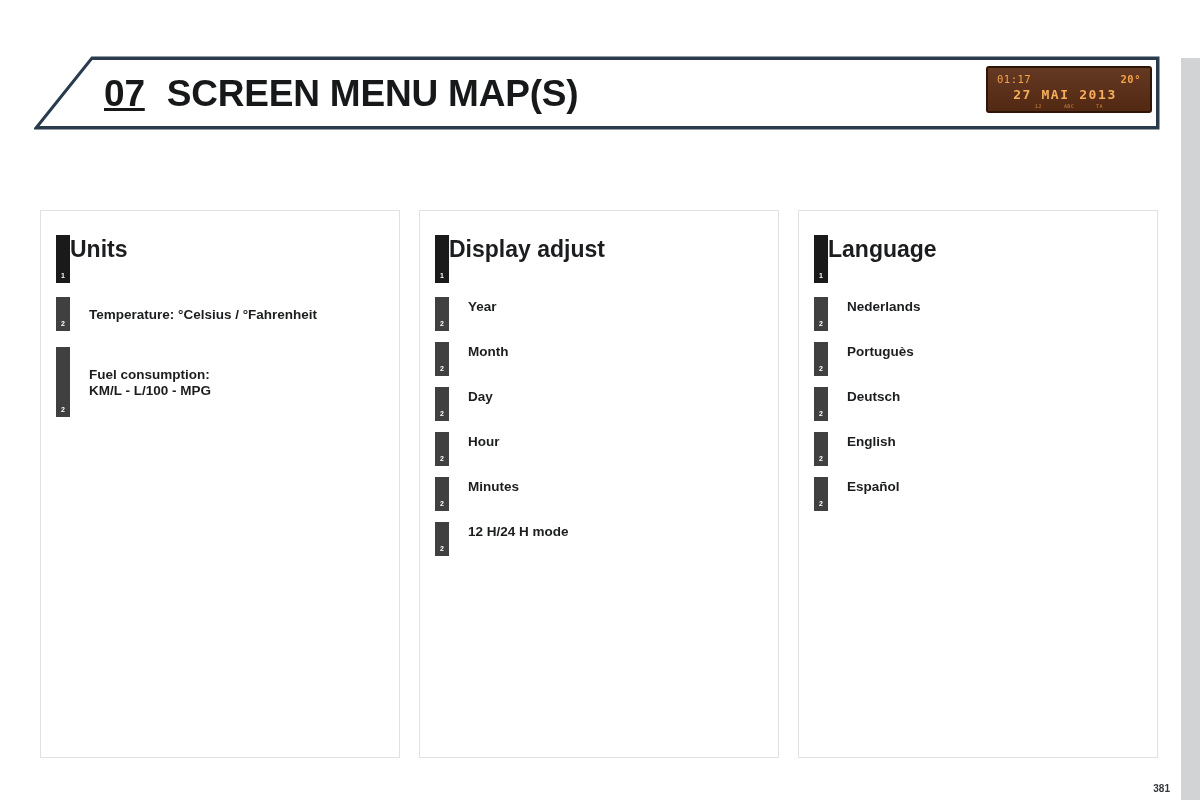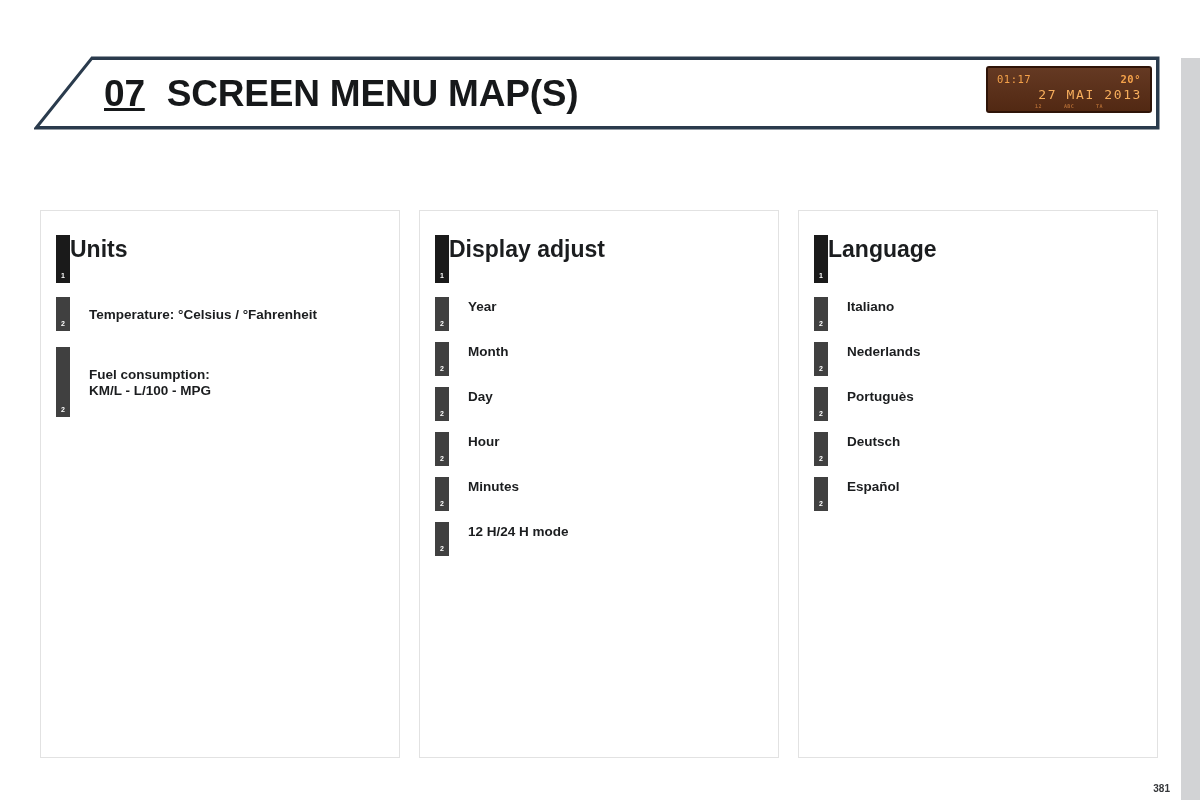--- a/index.html
+++ b/index.html
@@ -108,23 +108,23 @@
     font-size: 10.5px;
     font-weight: bold;
     color: #f5a24a;
     letter-spacing: 0.5px;
   }
   .lcd-date {
     position: absolute;
     left: 0;
     right: 8px;
     top: 19px;
-    text-align: right;
+    text-align: center;
     font-size: 13px;
-    font-weight: normal;
+    font-weight: bold;
     color: #f7ae5c;
     letter-spacing: 1.6px;
   }
   .lcd-substrip {
     position: absolute;
     left: 0;
     right: 0;
     top: 35px;
     display: flex;
     justify-content: center;
@@ -332,39 +332,39 @@
         <div class="panel-heading-row">
           <div class="level-marker level-1">
             <span class="marker-num">1</span>
           </div>
           <div class="panel-heading-label">Language</div>
         </div>
         <div class="panel-item-row">
           <div class="level-marker level-2">
             <span class="marker-num">2</span>
           </div>
-          <div class="panel-item-label">Italiano</div>
-        </div>
-        <div class="panel-item-row">
-          <div class="level-marker level-2">
-            <span class="marker-num">2</span>
-          </div>
           <div class="panel-item-label">Nederlands</div>
         </div>
         <div class="panel-item-row">
           <div class="level-marker level-2">
             <span class="marker-num">2</span>
           </div>
           <div class="panel-item-label">Portuguès</div>
         </div>
         <div class="panel-item-row">
           <div class="level-marker level-2">
             <span class="marker-num">2</span>
           </div>
           <div class="panel-item-label">Deutsch</div>
+        </div>
+        <div class="panel-item-row">
+          <div class="level-marker level-2">
+            <span class="marker-num">2</span>
+          </div>
+          <div class="panel-item-label">English</div>
         </div>
         <div class="panel-item-row">
           <div class="level-marker level-2">
             <span class="marker-num">2</span>
           </div>
           <div class="panel-item-label">Español</div>
         </div>
       </div>
     </div>
 

